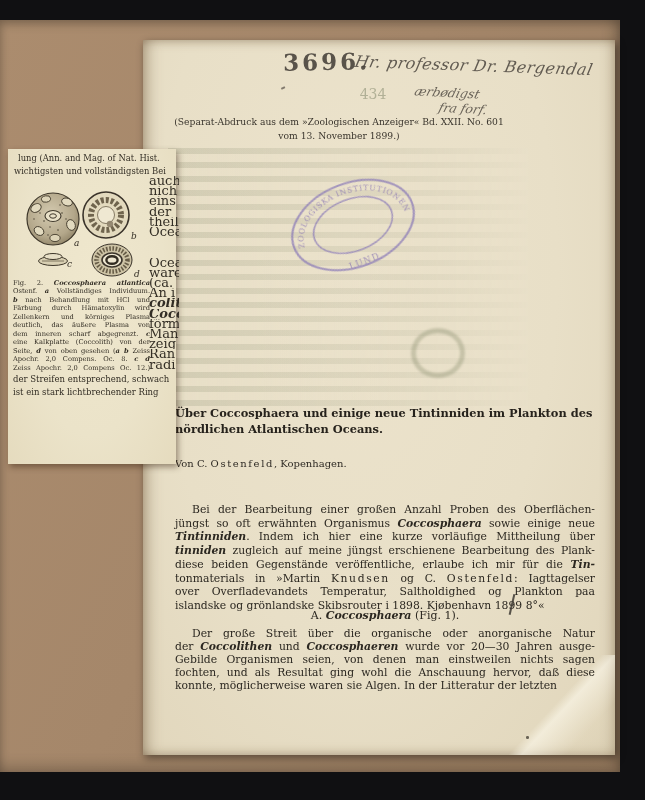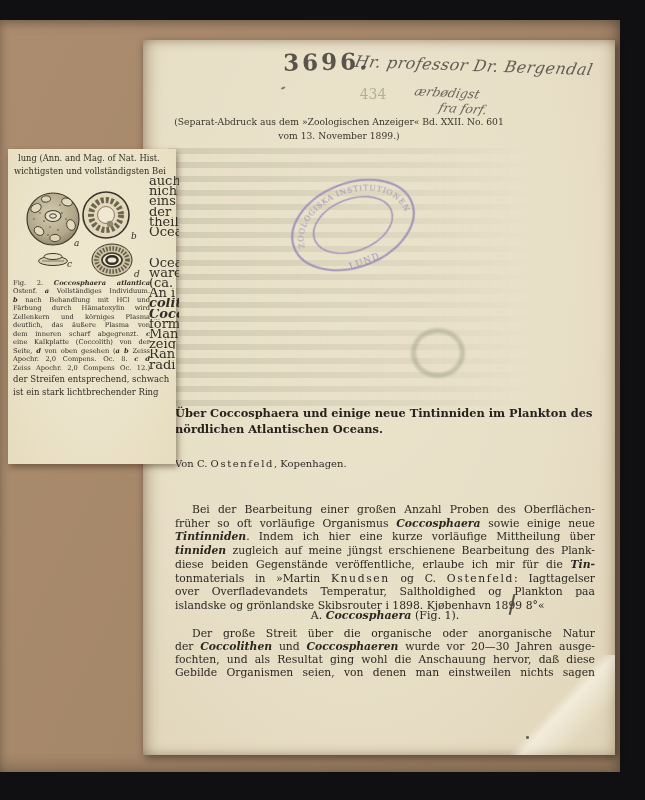--- a/index.html
+++ b/index.html
@@ -114,36 +114,37 @@
     </div>
 
     <div class="title-block">
       <div class="title-line">Über Coccosphaera und einige neue Tintinniden im Plankton des</div>
       <div class="title-line">nördlichen Atlantischen Oceans.</div>
       <div class="byline"><span>Von C. </span><span class="s-sp">Ostenfeld</span><span>, Kopenhagen.</span></div>
     </div>
 
     <div id="para1" class="para">
         <div class="tl ind"><span>Bei der Bearbeitung einer großen Anzahl Proben des Oberflächen-</span></div>
-        <div class="tl"><span>früher so oft vorläufige Organismus </span><span class="s-i">Coccosphaera</span><span> sowie einige neue</span></div>
+        <div class="tl"><span>jüngst so oft erwähnten Organismus </span><span class="s-i">Coccosphaera</span><span> sowie einige neue</span></div>
         <div class="tl"><span class="s-i">Tintinniden</span><span>. Indem ich hier eine kurze vorläufige Mittheilung über</span></div>
         <div class="tl"><span class="s-i">tinniden</span><span> zugleich auf meine jüngst erschienene Bearbeitung des Plank-</span></div>
         <div class="tl"><span>diese beiden Gegenstände veröffentliche, erlaube ich mir für die </span><span class="s-i">Tin-</span></div>
         <div class="tl"><span>tonmaterials in »Martin </span><span class="s-sp">Knudsen</span><span> og C. </span><span class="s-sp">Ostenfeld</span><span>: Iagttagelser</span></div>
         <div class="tl"><span>over Overfladevandets Temperatur, Saltholdighed og Plankton paa</span></div>
         <div class="tl last"><span>islandske og grönlandske Skibsrouter i 1898. Kjøbenhavn </span><span class="s-pen">1899</span><span> 8°«</span></div>
       </div>
 
     <div class="section-heading"><span>A. </span><span class="s-i">Coccosphaera</span><span> (Fig. 1).</span></div>
 
     <div id="para2" class="para">
         <div class="tl ind"><span>Der große Streit über die organische oder anorganische Natur</span></div>
         <div class="tl"><span>der </span><span class="s-i">Coccolithen</span><span> und </span><span class="s-i">Coccosphaeren</span><span> wurde vor 20—30 Jahren ausge-</span></div>
+        <div class="tl"><span>Gebilde Organismen seien, von denen man einstweilen nichts sagen</span></div>
         <div class="tl"><span>fochten, und als Resultat ging wohl die Anschauung hervor, daß diese</span></div>
-        <div class="tl"><span>Gebilde Organismen seien, von denen man einstweilen nichts sagen</span></div>
+        <div class="tl last"><span>konnte, möglicherweise waren sie Algen. In der Litteratur der letzten</span></div>
       </div>
 
     <div class="page-dot"></div>
   </div>
 
   <div class="clipping">
     <div class="clip-top">
         <div class="tl"><span>lung (Ann. and Mag. of Nat. Hist.</span></div>
         <div class="tl"><span>wichtigsten und vollständigsten Bei</span></div>
       </div>

